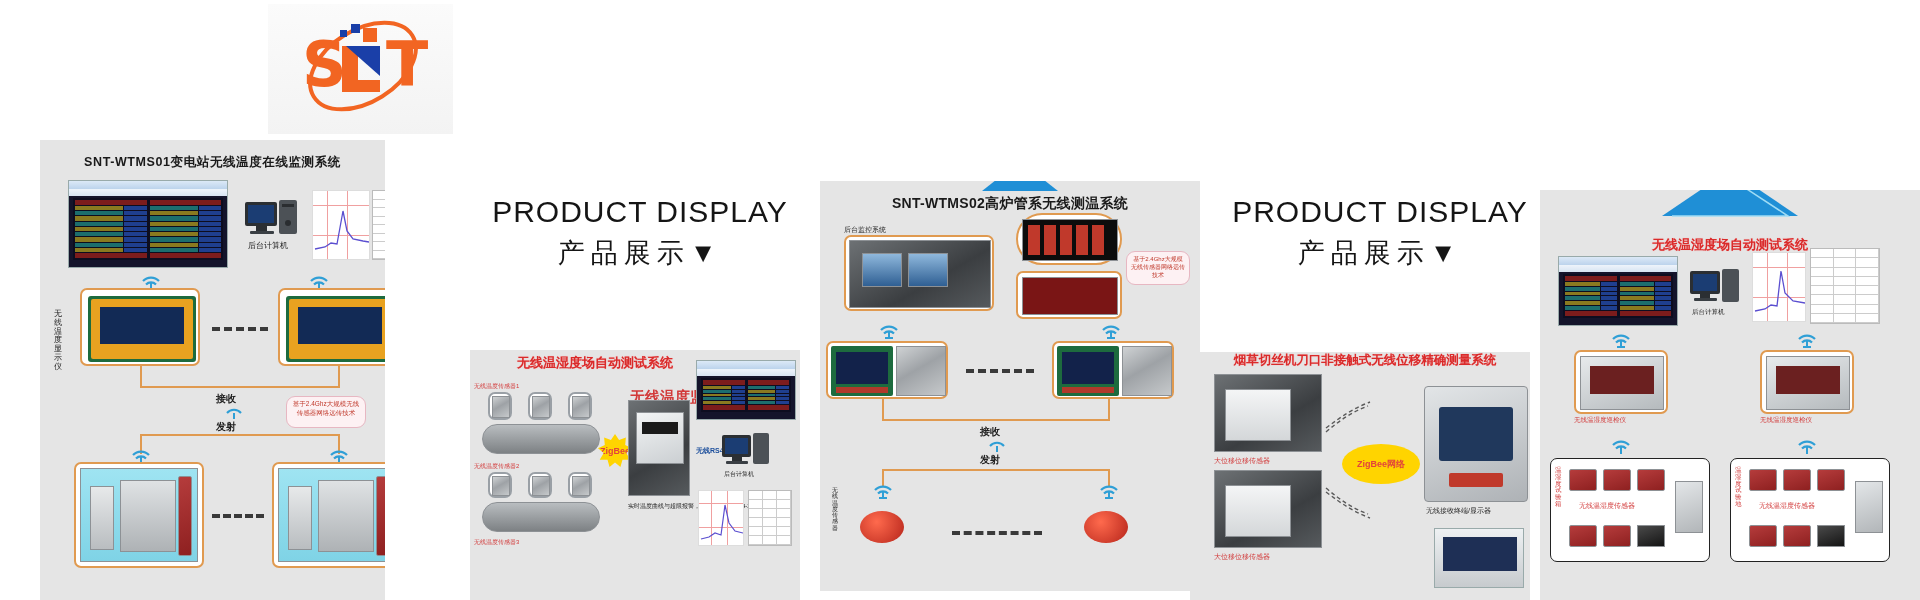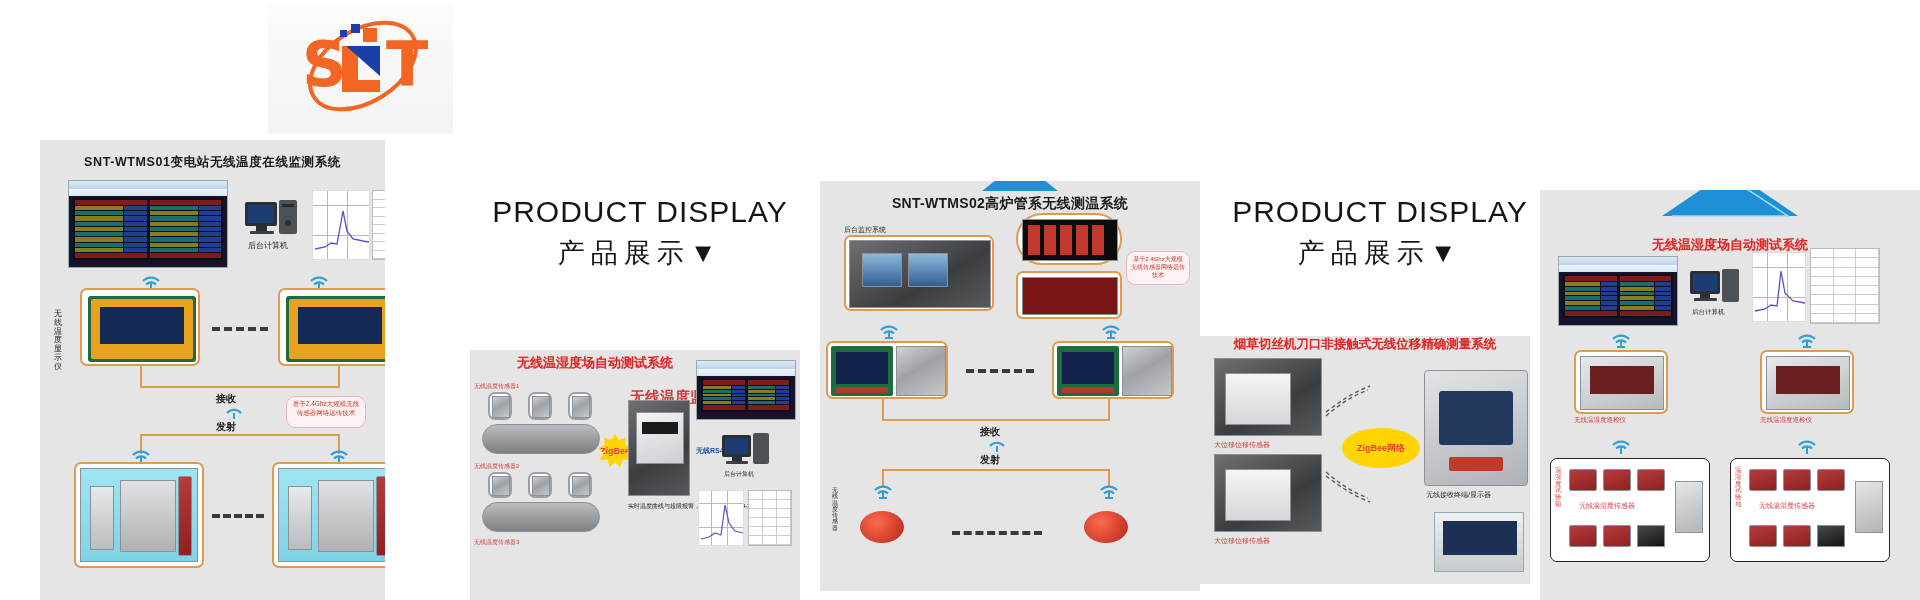--- a/index.html
+++ b/index.html
@@ -561,21 +561,21 @@
     <div class="dash" style="left:132px;top:350px;width:90px;"></div>
   </div>
 
   <div class="bluearrow" style="left:1190px;top:388px;"></div>
 
   <div class="pd" style="left:1220px;top:195px;width:320px;">
     <div class="en">PRODUCT DISPLAY</div>
     <div class="cn">产品展示▼</div>
   </div>
 
-  <div class="panel" style="left:1190px;top:336px;width:340px;height:248px;text-decoration:underline;">
+  <div class="panel" style="left:1190px;top:352px;width:340px;height:248px;text-decoration:underline;">
     <div class="ptitle red" style="left:10px;top:0px;width:330px;font-size:12.5px;">烟草切丝机刀口非接触式无线位移精确测量系统</div>
 
     <div class="photo dk" style="left:24px;top:22px;width:108px;height:78px;">
       <div class="photo" style="left:10px;top:14px;width:66px;height:52px;background:linear-gradient(180deg,#f4f5f6,#d4d7d9);"></div>
     </div>
     <div class="lbl sm red" style="left:24px;top:104px;font-size:7px;">大位移位移传感器</div>
 
     <div class="photo dk" style="left:24px;top:118px;width:108px;height:78px;">
       <div class="photo" style="left:10px;top:14px;width:66px;height:52px;background:linear-gradient(180deg,#f4f5f6,#d4d7d9);"></div>
     </div>

